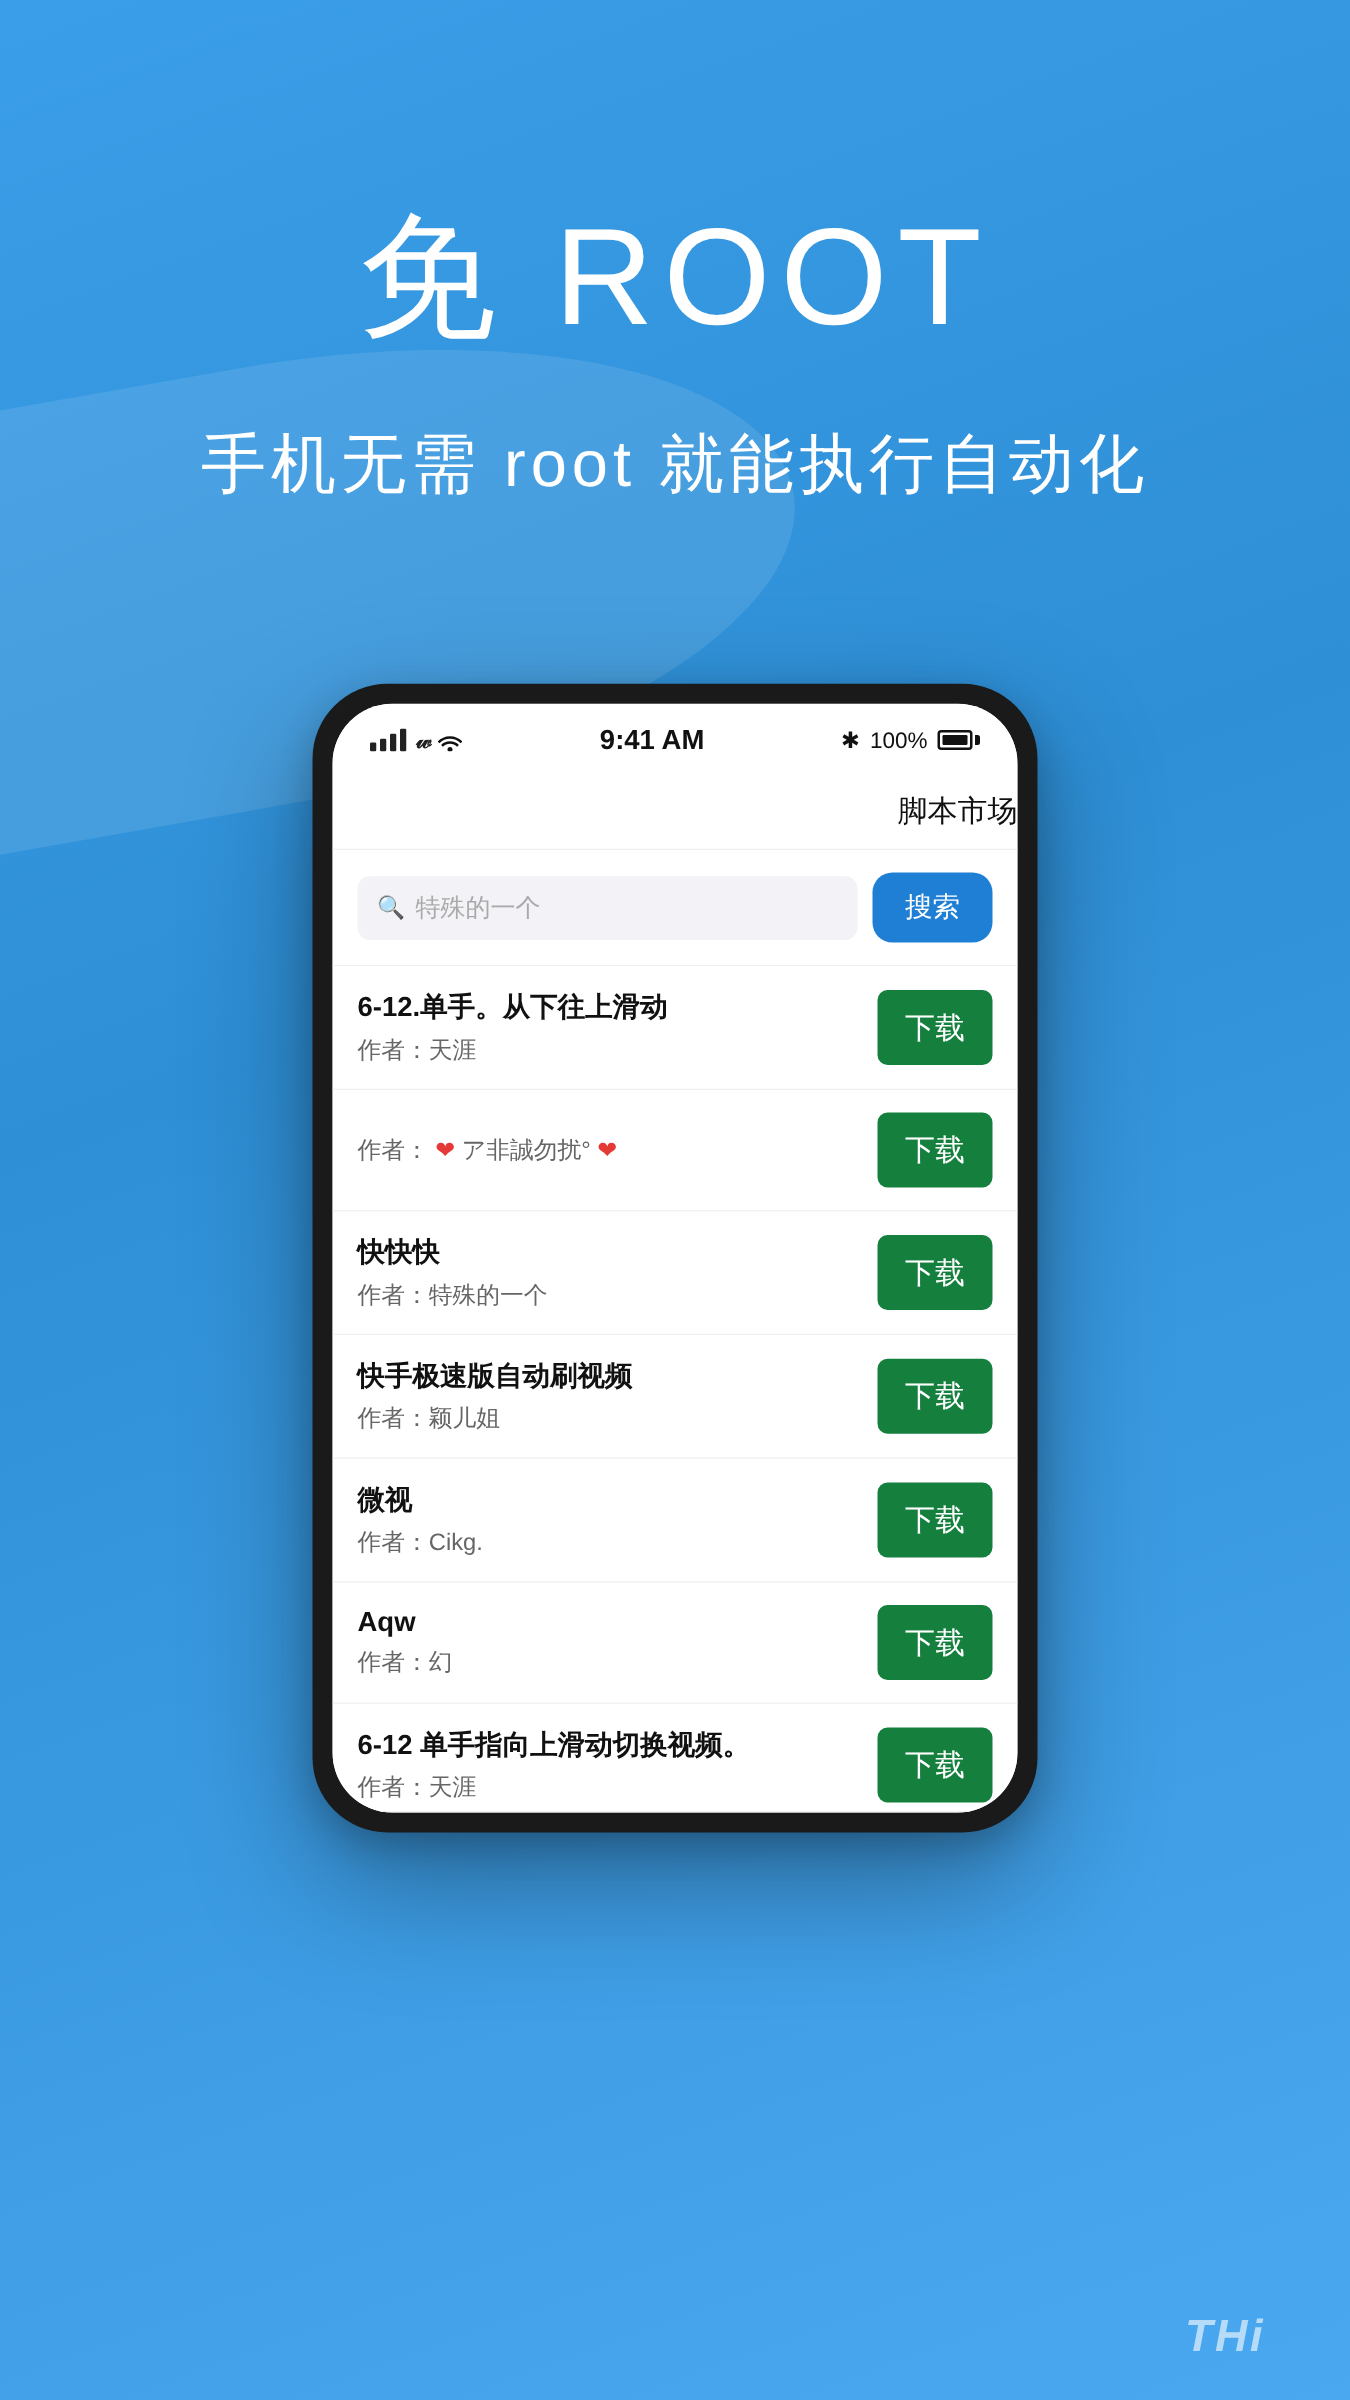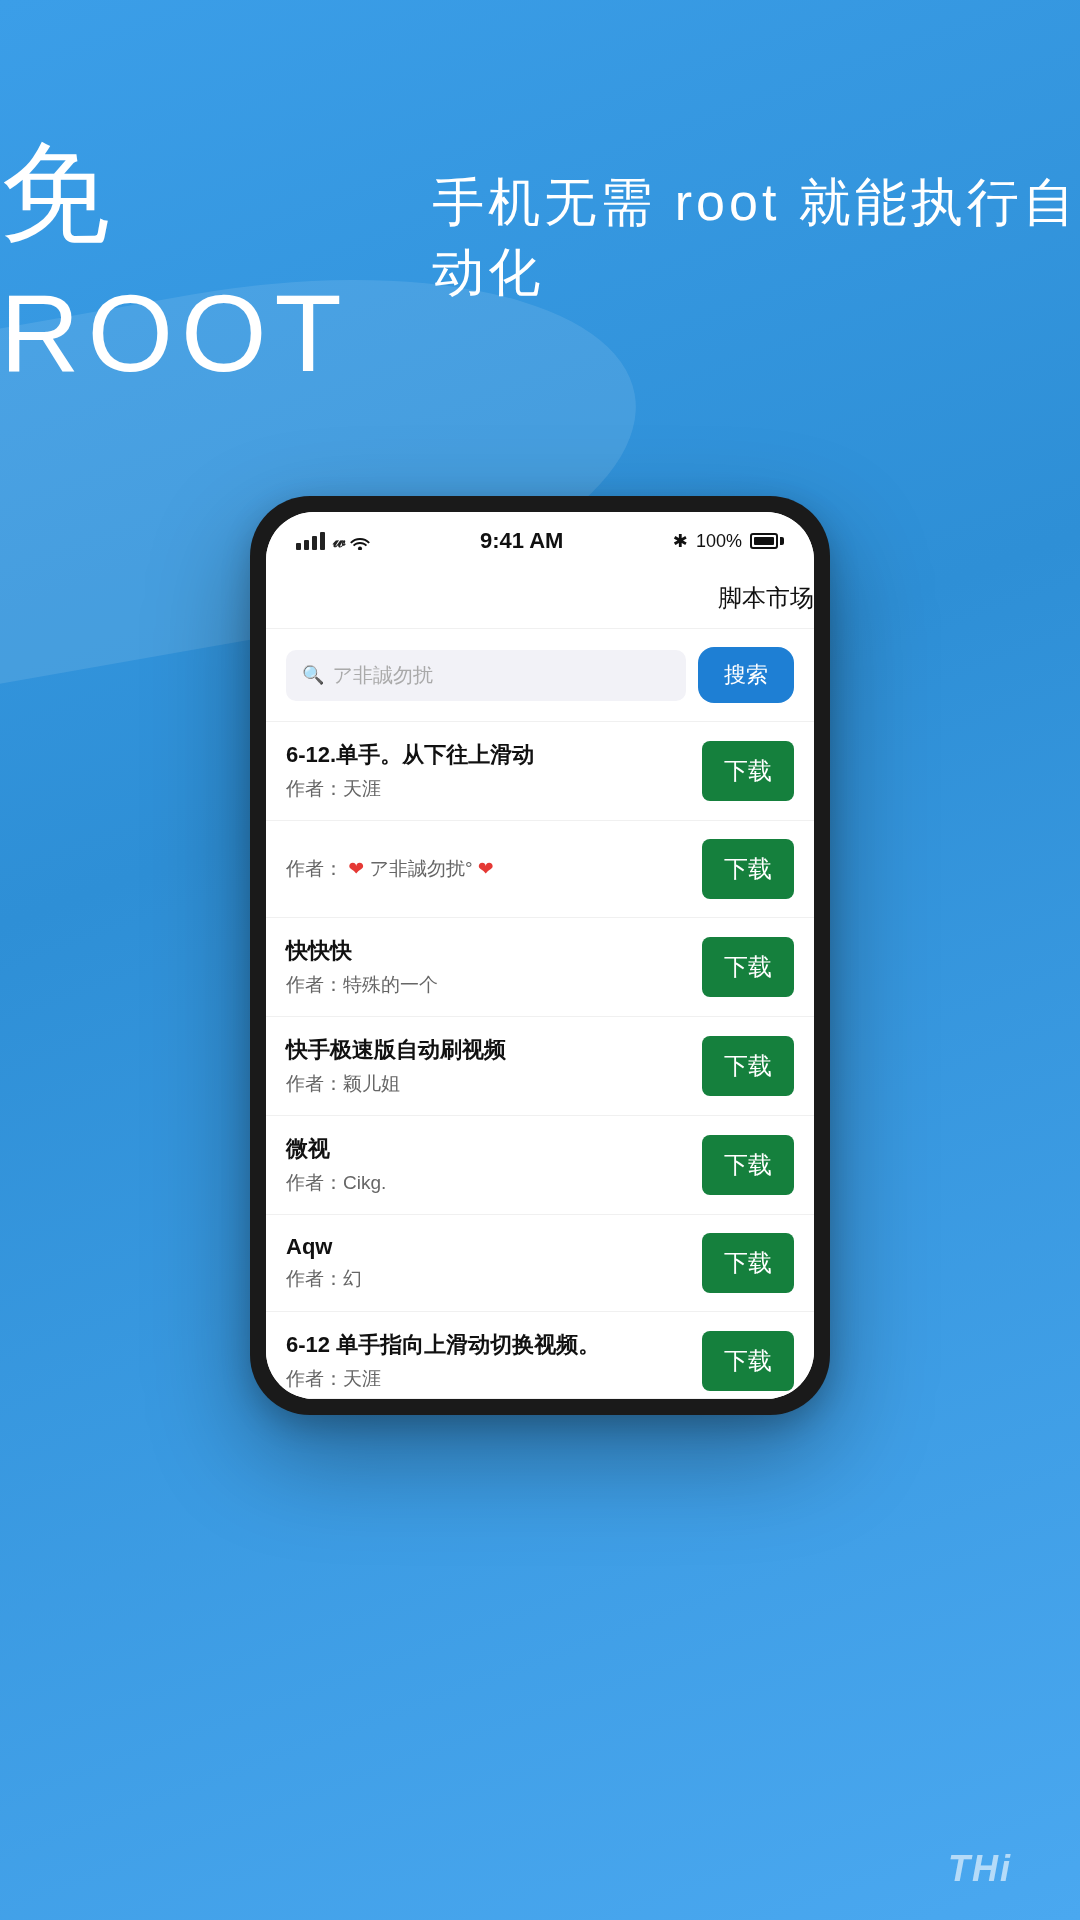--- a/index.html
+++ b/index.html
@@ -32,23 +32,24 @@
       border-radius: 0 60% 60% 0 / 0 50% 50% 0;
       transform: rotate(-10deg);
       z-index: 0;
     }
 
     .hero-section {
       position: relative;
       z-index: 1;
       width: 100%;
       display: flex;
-      flex-direction: row;
+      flex-direction: column;
       align-items: center;
       padding-top: 120px;
+      margin-top: 28px;
     }
 
     .hero-title {
       font-size: 110px;
       font-weight: 300;
       color: #ffffff;
       letter-spacing: 8px;
       margin-bottom: 40px;
     }
 
@@ -324,21 +325,21 @@
               <div class="battery-tip"></div>
             </div>
           </div>
         </div>
 
         <div class="app-header">脚本市场</div>
 
         <div class="search-row">
           <div class="search-input-wrap">
             <span class="search-icon-char">🔍</span>
-            <span class="search-placeholder">ア非誠勿扰</span>
+            <span class="search-placeholder">特殊的一个</span>
           </div>
           <button class="search-btn">搜索</button>
         </div>
 
         <div class="script-list">
 
           <div class="script-item">
             <div class="script-info">
               <div class="script-name">6-12.单手。从下往上滑动</div>
               <div class="script-author">作者：天涯</div>

